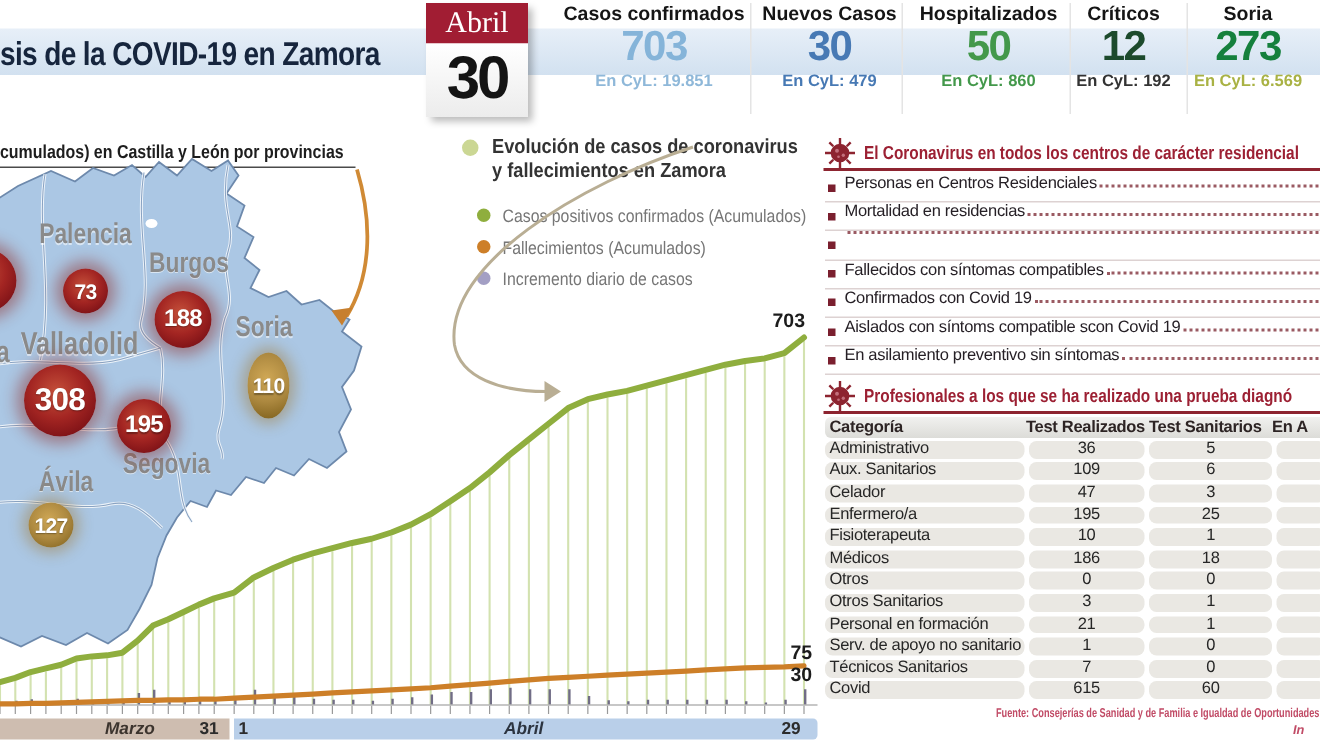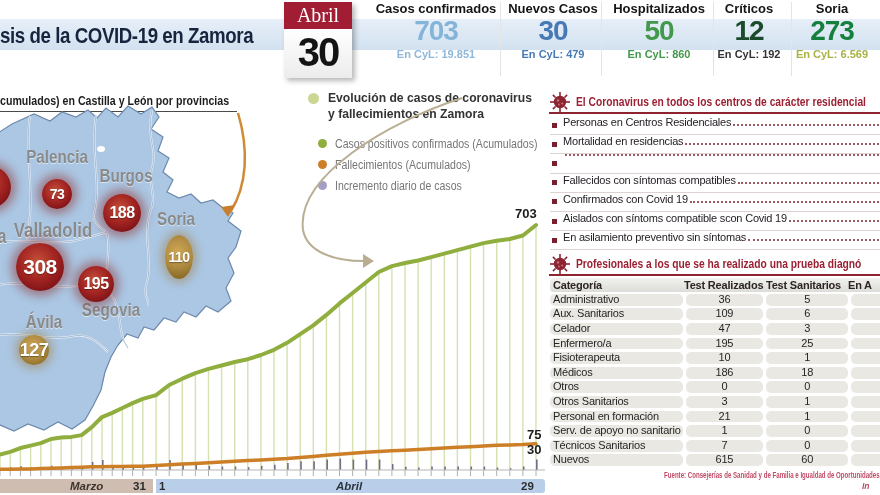--- a/index.html
+++ b/index.html
@@ -188,21 +188,21 @@
       <div class="prov-name" style="left: 53px; top: 230px; font-size: 21px;">Valladolid</div>
       <div class="bubble red" style="left: 40px; top: 267px; width: 48px; height: 48px;">
         <span style="font-size: 21px;">308</span>
       </div>
       <div class="prov-name" style="left: 111px; top: 310px; font-size: 19px;">Segovia</div>
       <div class="bubble red" style="left: 96px; top: 284px; width: 36px; height: 36px;">
         <span style="font-size: 16px;">195</span>
       </div>
       <div class="prov-name" style="left: 44px; top: 322px; font-size: 19px;">Ávila</div>
       <div class="bubble gold" style="left: 34px; top: 350px; width: 30px; height: 30px;">
-        <span style="font-size: 18px;">127</span>
+        <span style="font-size: 14px;">127</span>
       </div>
       <div class="bubble red" style="left: -10px; top: 187px; width: 42px; height: 42px;"></div>
       <div class="prov-name" style="left: 2px; top: 236px; font-size: 20px;">a</div>
     </div>
 
   <div class="legend-bullet"></div>
   <div class="legend-title">Evolución de casos de coronavirus y fallecimientos en Zamora</div>
   <div class="legend-items" id="legend-items">
       <div class="legend-item">
         <span class="legend-dot" style="background: rgb(143, 174, 62);"></span>
@@ -517,21 +517,21 @@
         <div class="tc c2">0</div>
         <div class="tc c3"></div>
       </div>
       <div class="trow data">
         <div class="tc c0">Técnicos Sanitarios</div>
         <div class="tc c1">7</div>
         <div class="tc c2">0</div>
         <div class="tc c3"></div>
       </div>
       <div class="trow data">
-        <div class="tc c0">Nuevos</div>
+        <div class="tc c0">Covid</div>
         <div class="tc c1">615</div>
         <div class="tc c2">60</div>
         <div class="tc c3"></div>
       </div>
     </div>
 
   <div class="foot1">Fuente: Consejerías de Sanidad y de Familia e Igualdad de Oportunidades d</div>
   <div class="foot2">In</div>
 
 </div>

